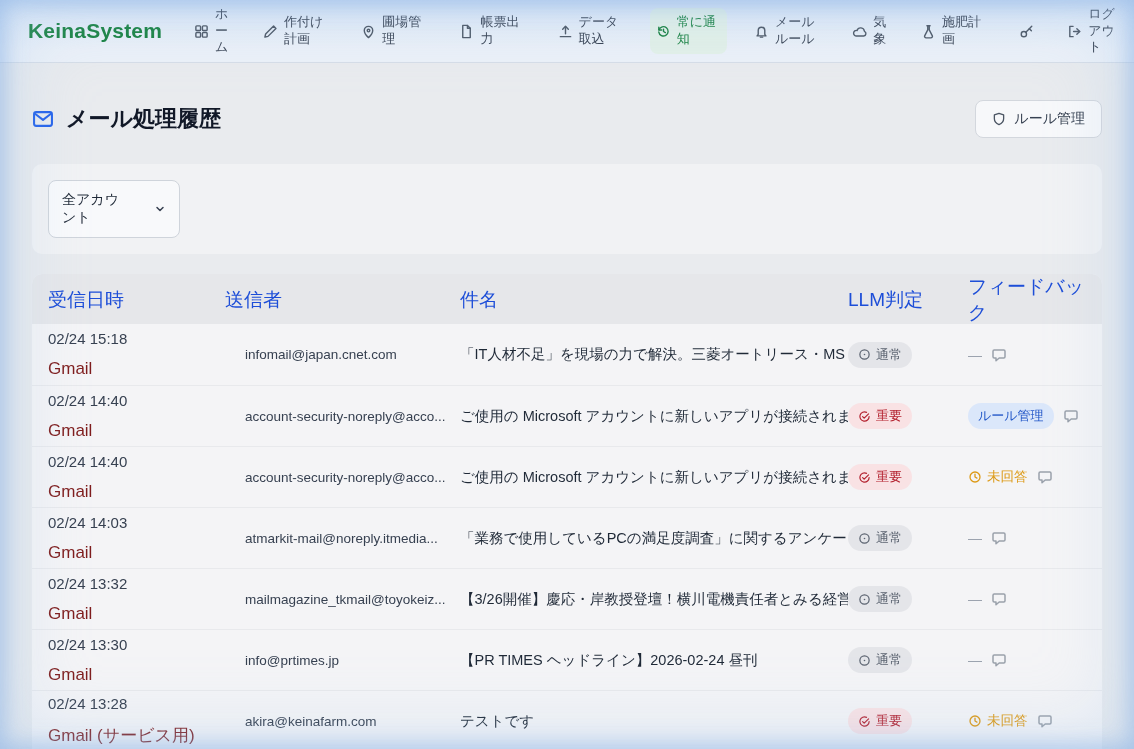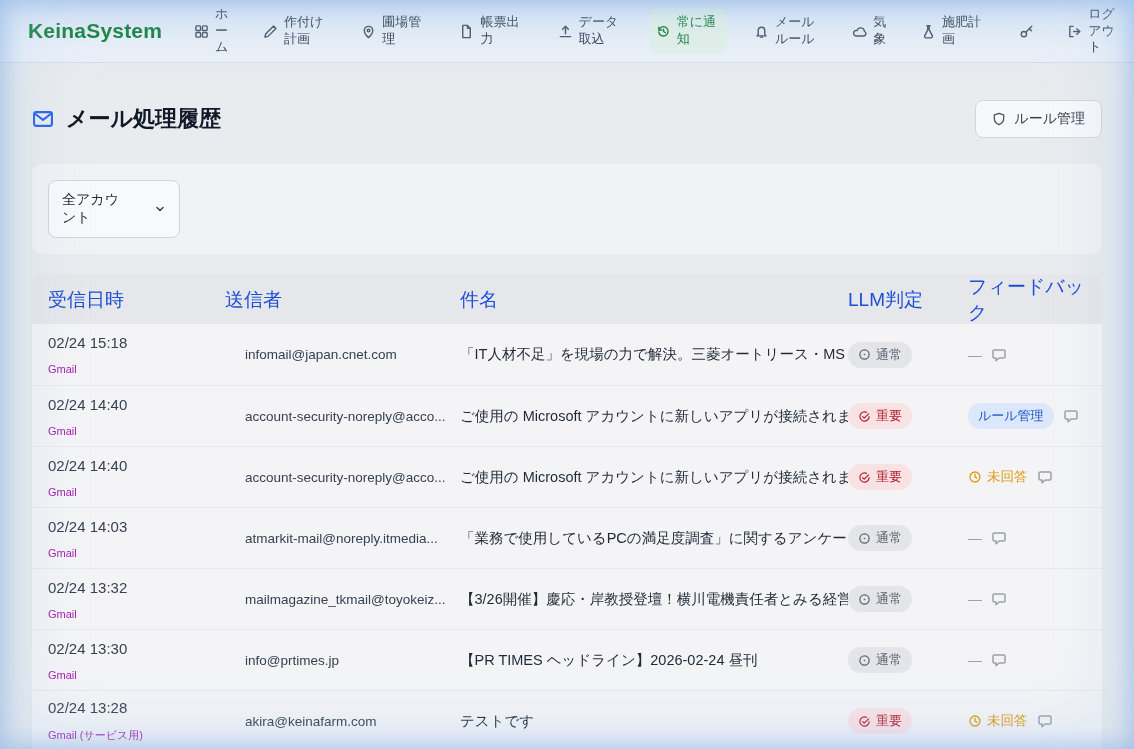--- a/index.html
+++ b/index.html
@@ -43,21 +43,21 @@
   .select.judgment { width:90px; }
 
   
   .table-card { margin-top:20px; background:#f5f5f7; border-radius:10px 10px 0 0; overflow:hidden; }
   .tgrid { display:grid; grid-template-columns:177px 235px 1fr 120px 118px; align-items:center; padding:0 16px; }
   .thead { background:#e6e7ea; height:50px; }
   .thead span { font-size:19px; color:#1d4ed8; font-weight:400; }
   .trow { height:61px; border-top:1px solid #e8e9ec; background:#f4f4f6; }
   .trow:first-child { border-top:none; }
   .cell-dt .d1 { font-size:15px; color:#374151; }
-  .cell-dt .d2 { font-size:11px; color:#a21caf; margin-top:12px; }
+  .cell-dt .d2 { font-size:17px; color:#7f1d1d; margin-top:12px; }
   .cell-sender { font-size:13.5px; color:#374151; white-space:nowrap; overflow:hidden; padding-right:14px;padding-left:20px; }
   .cell-subject { font-size:14.5px; color:#1f2937; white-space:nowrap; overflow:hidden; padding-right:14px; }
   .badge { display:inline-flex; align-items:center; gap:5px; border-radius:999px; padding:4px 10px; font-size:13px; white-space:nowrap; }
   .badge svg { width:13px; height:13px; }
   .badge.normal { background:#e4e5e9; color:#5b6370; }
   .badge.important { background:#f9e2e4; color:#b42330; }
   .cell-fb { display:flex; align-items:center; gap:9px; }
   .fb-pill { background:#dbe7fa; color:#2156c7; border-radius:999px; padding:4px 10px; font-size:13px; white-space:nowrap; }
   .fb-un { display:inline-flex; align-items:center; gap:5px; color:#dd9a17; font-size:13.5px; white-space:nowrap; }
   .fb-un svg { width:14px; height:14px; }

